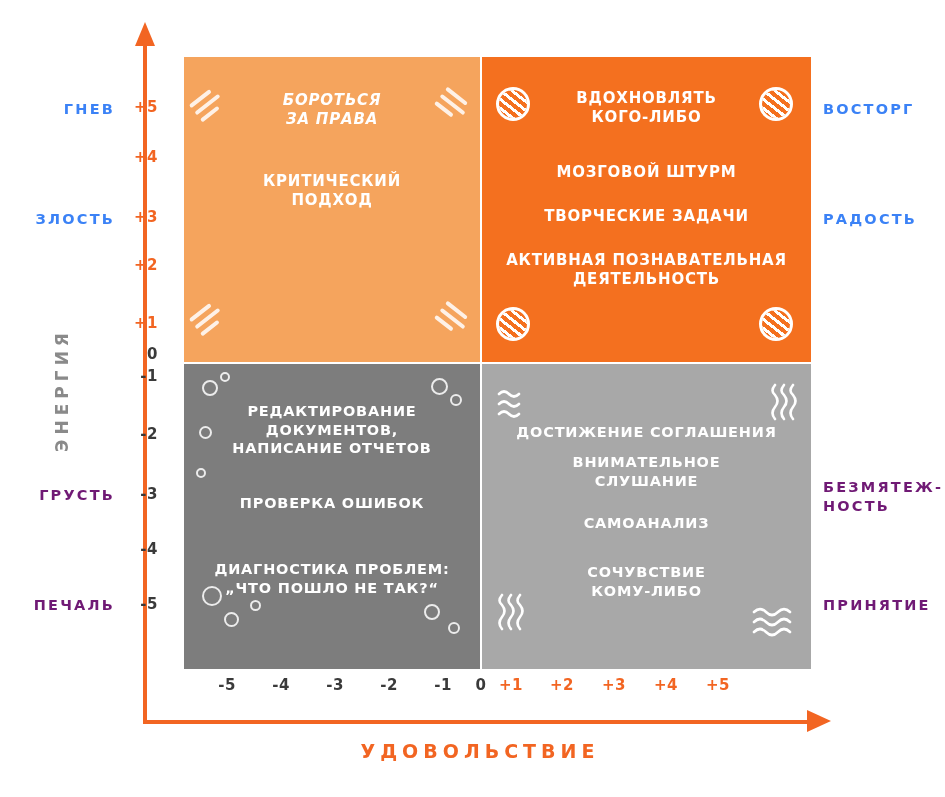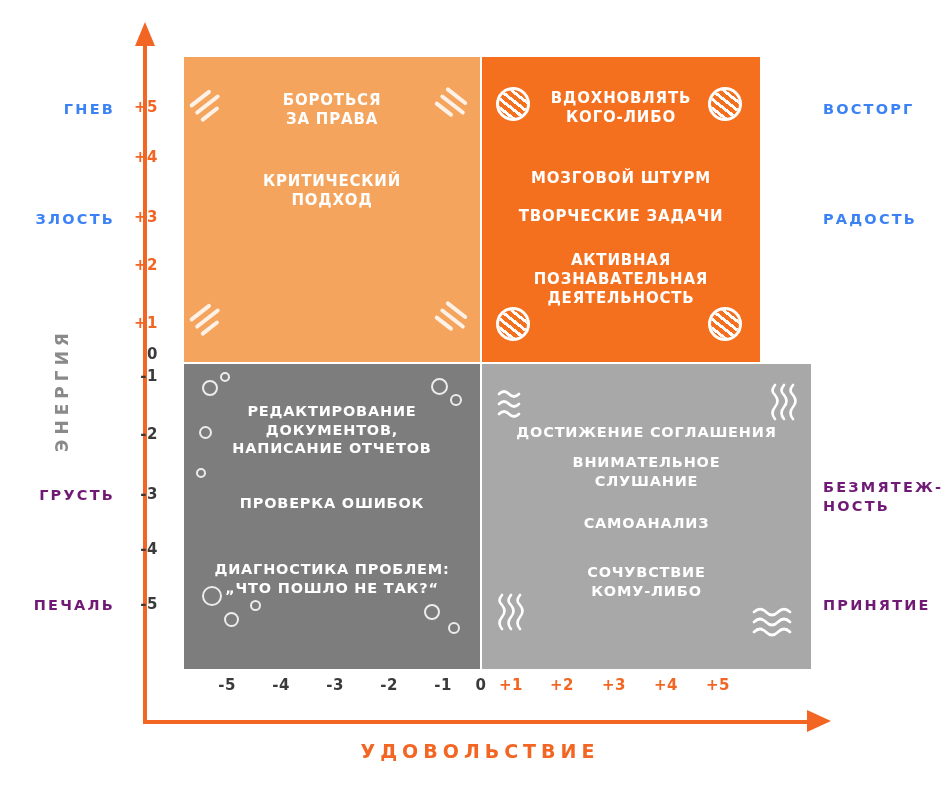--- a/index.html
+++ b/index.html
@@ -66,21 +66,21 @@
   #quad-q2 { 
     left: 184px;
     top: 57px;
     width: 296px;
     height: 305px;
     background: #f5a45d;
   }
   #quad-q1 { 
     left: 482px;
     top: 57px;
-    width: 278px;
+    width: 329px;
     height: 305px;
     background: #f4701f;
   }
   #quad-q3 { 
     left: 184px;
     top: 364px;
     width: 296px;
     height: 305px;
     background: #7d7d7d;
   }
@@ -225,21 +225,21 @@
       <span></span>
         <span></span>
         <span></span>
     </div>
     <div class="deco slashes flip" style="right:14px; top:250px;">
       <span></span>
         <span></span>
         <span></span>
     </div>
 
-    <div class="tblock qline" style="top:34px; font-size:15px;">БОРОТЬСЯ
+    <div class="tblock qline" style="top:34px; font-size:15px;font-style:italic;">БОРОТЬСЯ
 ЗА ПРАВА</div>
     <div class="tblock qline" style="top:115px; font-size:15px;">КРИТИЧЕСКИЙ
 ПОДХОД</div>
   </div>
 
   <div class="quad" id="quad-q1">
     <div class="deco" style="left:14px; top:30px;">
       <div class="ball"></div>
     </div>
     <div class="deco" style="right:18px; top:30px;">
@@ -247,21 +247,21 @@
     </div>
     <div class="deco" style="left:14px; top:250px;">
       <div class="ball"></div>
     </div>
     <div class="deco" style="right:18px; top:250px;">
       <div class="ball"></div>
     </div>
 
     <div class="tblock qline" style="top:32px; font-size:15px;">ВДОХНОВЛЯТЬ
 КОГО-ЛИБО</div>
-    <div class="tblock qline" style="top:112px; font-size:15px;">МОЗГОВОЙ ШТУРМ</div>
+    <div class="tblock qline" style="top:106px; font-size:15px;">МОЗГОВОЙ ШТУРМ</div>
     <div class="tblock qline" style="top:150px; font-size:15px;">ТВОРЧЕСКИЕ ЗАДАЧИ</div>
     <div class="tblock qline" style="top:194px; font-size:15px;">АКТИВНАЯ ПОЗНАВАТЕЛЬНАЯ
 ДЕЯТЕЛЬНОСТЬ</div>
   </div>
 
   <div class="quad" id="quad-q3">
     <div class="bubbles" style="left:0; top:0; width:100%; height:100%;">
       <div class="bub" style="left:18px; top:16px; width:12px; height:12px;"></div>
       <div class="bub" style="left:36px; top:8px; width:6px; height:6px;"></div>
       <div class="bub" style="left:15px; top:62px; width:9px; height:9px;"></div>

